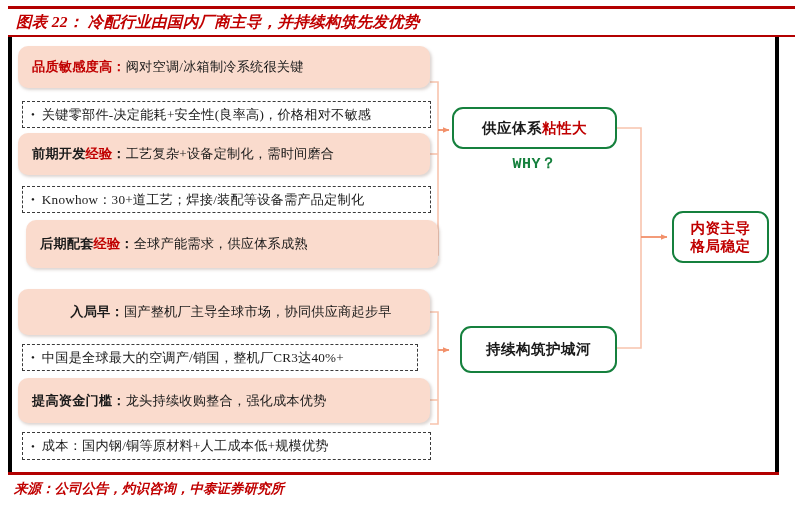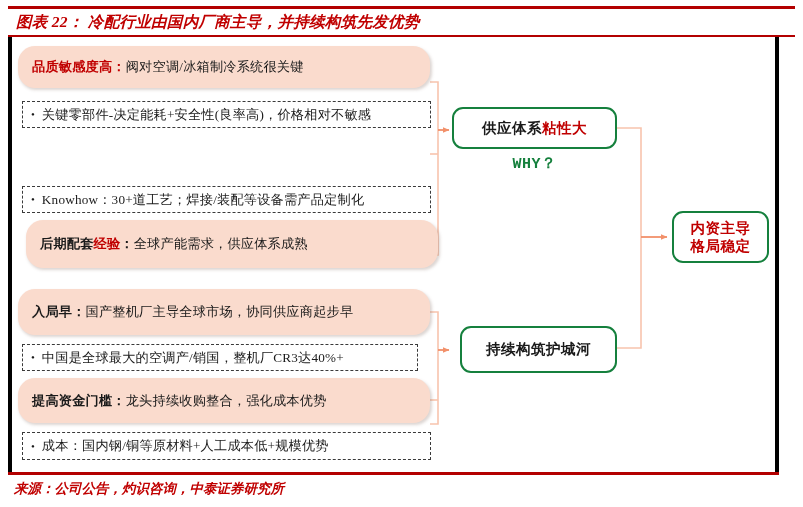--- a/index.html
+++ b/index.html
@@ -89,21 +89,21 @@
     font-weight: bold;
     font-style: italic;
     font-size: 13.5px;
     white-space: nowrap;
   }
 
   
   .pink-box {
     position: absolute;
     background: #fadbcd;
-    border-radius: 17px;
+    border-radius: 10px;
     box-sizing: border-box;
     display: flex;
     align-items: center;
     padding-left: 14px;
     box-shadow: 1.5px 2px 3px rgba(120, 90, 80, 0.25);
   }
   .pink-box .txt {
     font-family: "Liberation Serif", "DejaVu Serif", serif;
     font-size: 13.2px;
     font-weight: bold;
@@ -228,33 +228,38 @@
     <span class="txt">
       <span class="hl-red">品质敏感度高</span><span class="hl-red">：</span><span class="rest">阀对空调/冰箱制冷系统很关键</span>
     </span>
   </div>
 
   <div class="dashed-box" style="left:22px; top:101px; width:409px; height:27px;">
     <span class="bullet">•</span>
     <span class="txt">关键零部件-决定能耗+安全性(良率高)，价格相对不敏感</span>
   </div>
 
+  <div class="pink-box" style="left:18px; top:133px; width:412px; height:42px;">
+    <span class="txt">
+      <span>前期开发</span><span class="hl-red">经验</span><span>：</span><span class="rest">工艺复杂+设备定制化，需时间磨合</span>
+    </span>
+  </div>
 
   <div class="dashed-box" style="left:22px; top:186px; width:409px; height:27px;">
     <span class="bullet">•</span>
     <span class="txt">Knowhow：30+道工艺；焊接/装配等设备需产品定制化</span>
   </div>
 
   <div class="pink-box" style="left:26px; top:220px; width:412px; height:48px;">
     <span class="txt">
       <span>后期配套</span><span class="hl-red">经验</span><span>：</span><span class="rest">全球产能需求，供应体系成熟</span>
     </span>
   </div>
 
-  <div class="pink-box" style="left:18px; top:289px; width:412px; height:46px;">
+  <div class="pink-box" style="left:18px; top:289px; width:412px; height:46px;justify-content:center;">
     <span class="txt">
       <span>入局早</span><span>：</span><span class="rest">国产整机厂主导全球市场，协同供应商起步早</span>
     </span>
   </div>
 
   <div class="dashed-box" style="left:22px; top:344px; width:396px; height:27px;">
     <span class="bullet">•</span>
     <span class="txt">中国是全球最大的空调产/销国，整机厂CR3达40%+</span>
   </div>
 

